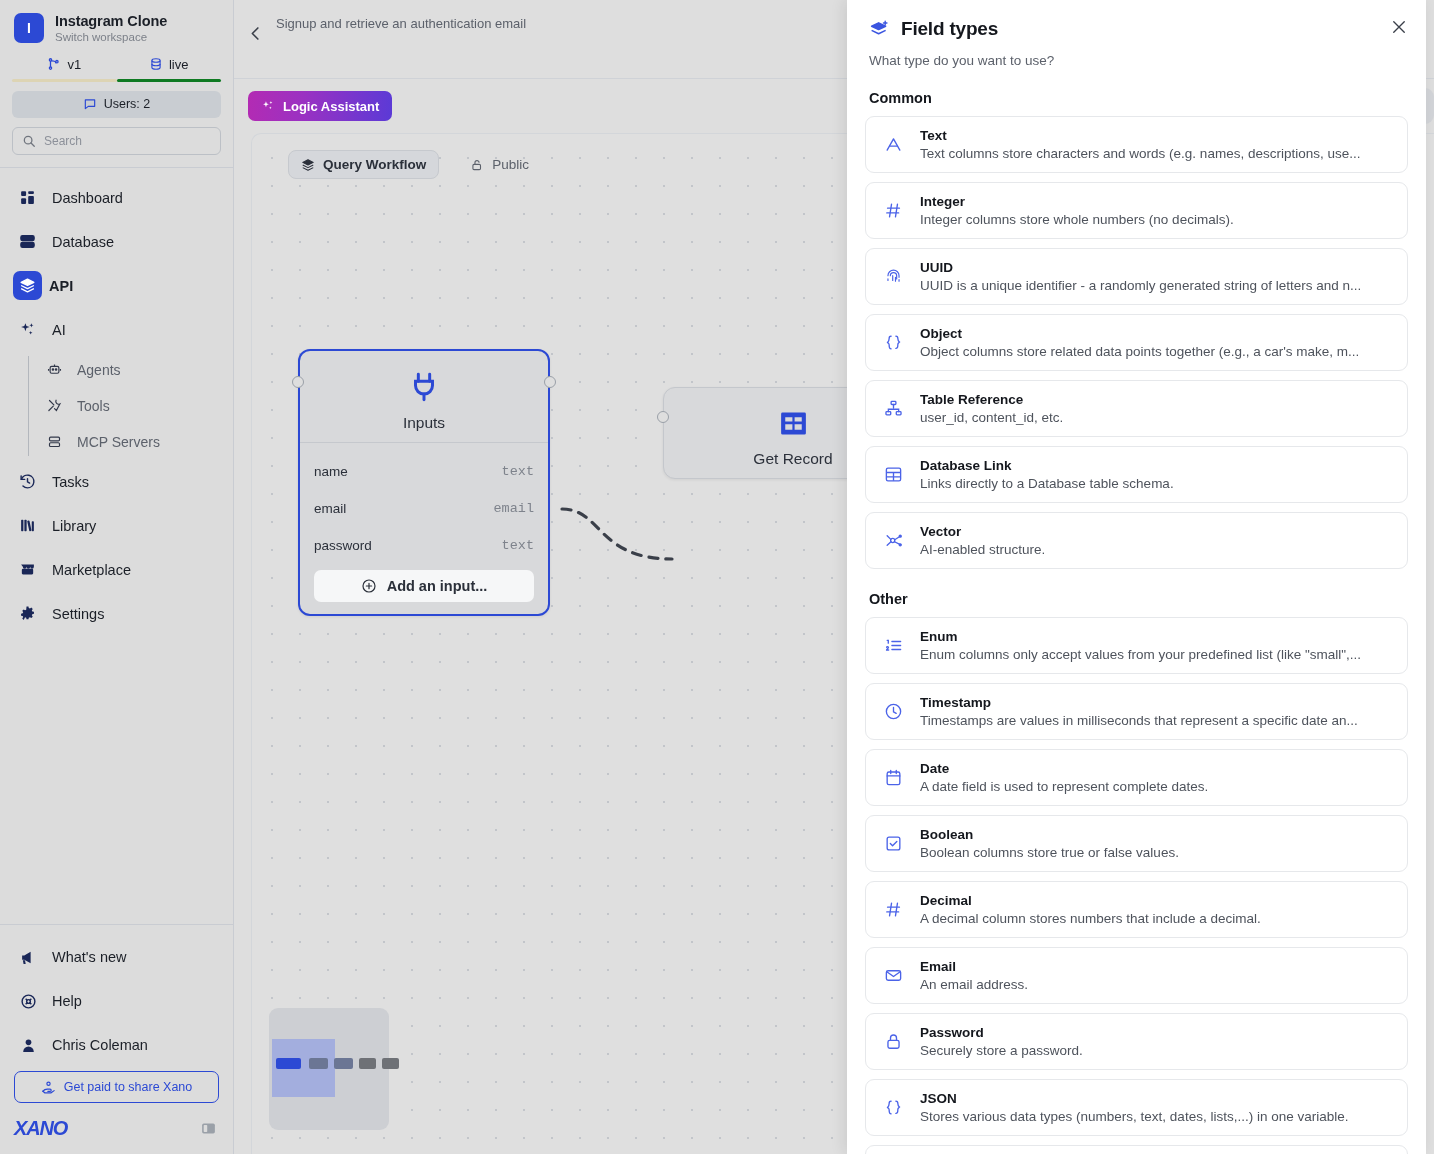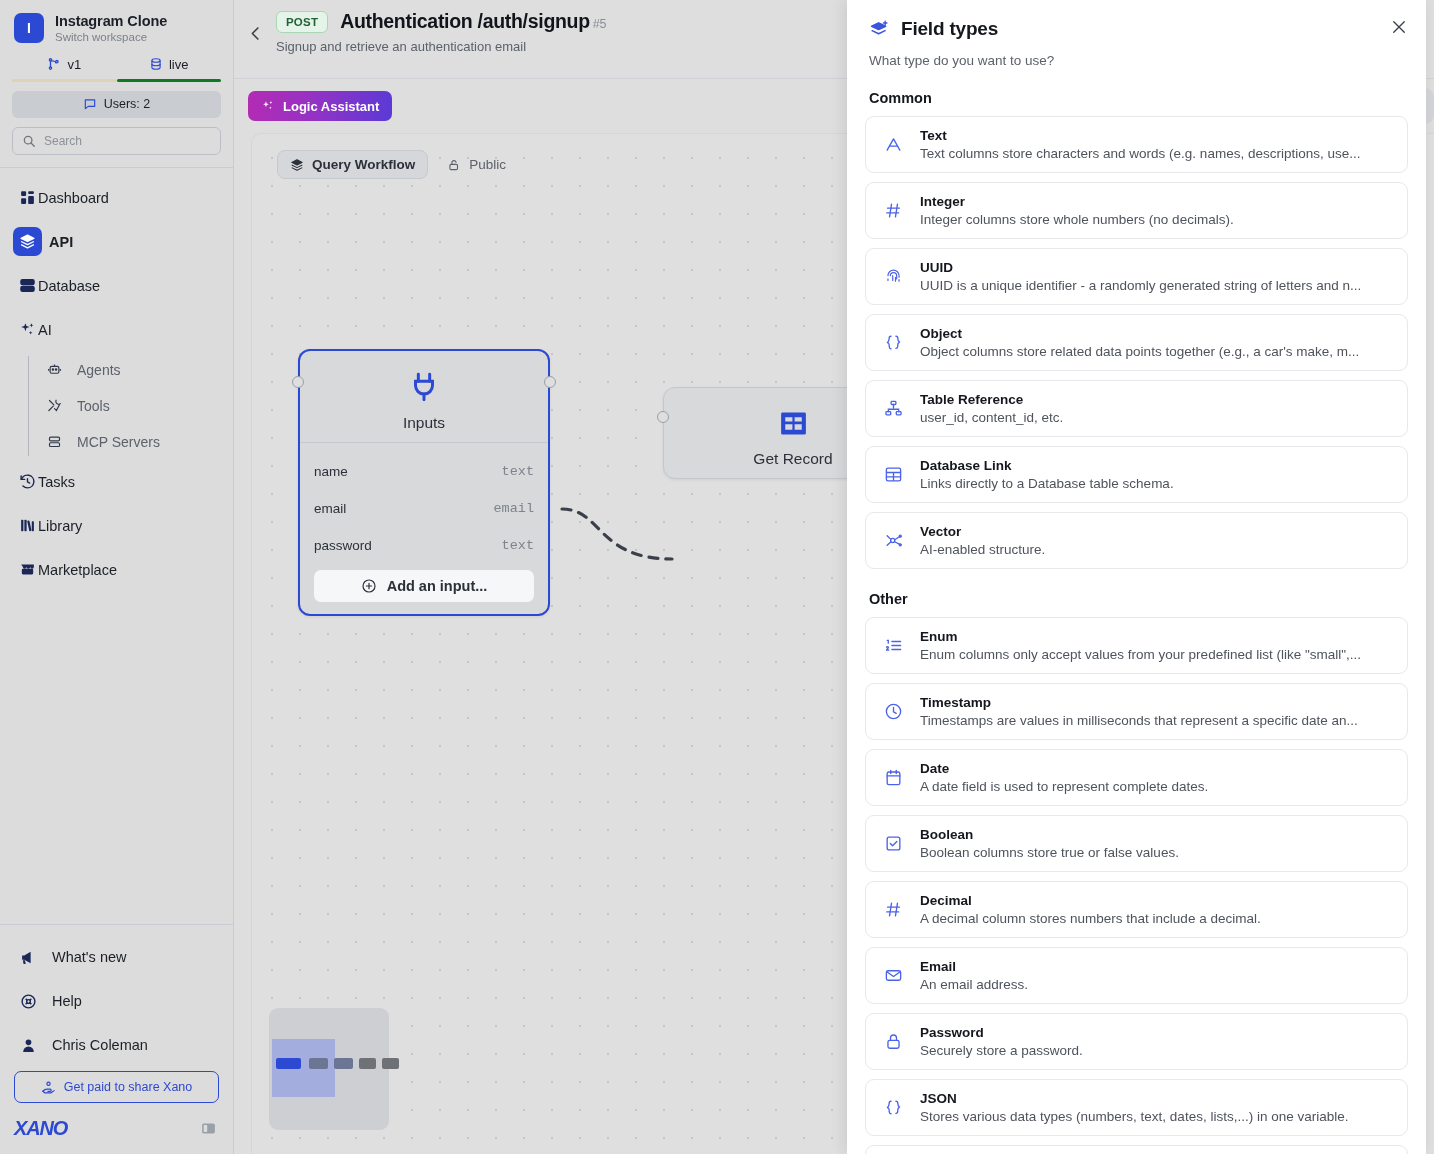--- a/index.html
+++ b/index.html
@@ -53,21 +53,21 @@
   }
   .search-box input {
     border: 0; outline: 0; background: transparent; font-size: 12px;
     color: #1b1f27; width: 100%; font-family: inherit;
   }
   .search-box input::placeholder { color: #8c9099; }
   .sb-divider { height: 1px; background: #c9ccd2; margin: 12px 0 0 0; }
 
   .nav { padding: 8px 0 0 0; flex: 1 1 auto; overflow: hidden; }
   .nav-item {
-    display: flex; align-items: center; 
+    display: flex; align-items: center; gap: 14px;
     padding: 0 16px; height: 44px; font-size: 14.5px; color: #1b1f27; cursor: pointer;
   }
   .nav-item .nav-ico { width: 22px; display: flex; align-items: center; justify-content: center; color: #1a2757; flex: 0 0 22px; }
   .nav-item.active .nav-ico {
     background: #2c49d4; color: #fff; border-radius: 7px; width: 29px; height: 29px; flex: 0 0 29px;
   }
   .nav-item.active .nav-label { font-weight: bold; }
   .nav-item.active { gap: 7px; padding-left: 13px; }
   .sub-nav { position: relative; margin-left: 28px; padding-left: 0; }
   .sub-nav:before {
@@ -128,21 +128,21 @@
 
   
   .canvas {
     position: absolute; left: 17px; right: 0; top: 133px; bottom: 0;
     background-color: #dfdfdf;
     background-image: radial-gradient(#c2c5ca 1.3px, transparent 1.4px);
     background-size: 28px 28px; background-position: 6px 10px;
     border-top-left-radius: 10px; border-left: 1px solid #d3d6da; border-top: 1px solid #d3d6da;
     overflow: hidden;
   }
-  .canvas-chips { position: absolute; left: 25px; top: 16px; display: flex; align-items: center; gap: 7px; }
+  .canvas-chips { position: absolute; left: 36px; top: 16px; display: flex; align-items: center; gap: 19px; }
   .chip {
     display: flex; align-items: center; gap: 8px; height: 29px; padding: 0 12px;
     border-radius: 8px; font-size: 13.5px; color: #2b303a; cursor: pointer;
   }
   .chip.boxed { background: #d5d7db; border: 1px solid #c6c9ce; font-weight: bold; }
   .chip.plain { color: #5c616b; }
 
   
   .node {
     position: absolute; background: #d8d9db; border-radius: 12px;
@@ -280,39 +280,39 @@
           <svg width="17" height="17" viewBox="0 0 24 24" fill="currentColor">
             <rect x="3" y="3" width="7" height="7" rx="1.4"></rect>
               <rect x="13" y="3" width="8" height="4" rx="1.2"></rect>
             <rect x="13" y="10" width="8" height="11" rx="1.4"></rect>
               <rect x="3" y="13" width="7" height="8" rx="1.4"></rect>
           </svg>
         </span>
         <span class="nav-label">Dashboard</span>
       </div>
 
+      <div class="nav-item">
+        <span class="nav-ico">
+          <svg width="17" height="17" viewBox="0 0 24 24" fill="none" stroke="currentColor" stroke-width="2.6">
+            <rect x="3" y="4" width="18" height="6.5" rx="2" fill="currentColor"></rect>
+            <rect x="3" y="13.5" width="18" height="6.5" rx="2" fill="currentColor"></rect>
+          </svg>
+        </span>
+        <span class="nav-label">Database</span>
+      </div>
+
       <div class="nav-item active">
         <span class="nav-ico">
           <svg width="17" height="17" viewBox="0 0 24 24" fill="none" stroke="currentColor" stroke-width="1.9" stroke-linejoin="round">
             <path d="M12 3l9 4.5-9 4.5-9-4.5z" fill="currentColor"></path>
               <path d="M3 12l9 4.5 9-4.5"></path>
               <path d="M3 16.5L12 21l9-4.5"></path>
           </svg>
         </span>
         <span class="nav-label">API</span>
-      </div>
-
-      <div class="nav-item">
-        <span class="nav-ico">
-          <svg width="17" height="17" viewBox="0 0 24 24" fill="none" stroke="currentColor" stroke-width="2.6">
-            <rect x="3" y="4" width="18" height="6.5" rx="2" fill="currentColor"></rect>
-            <rect x="3" y="13.5" width="18" height="6.5" rx="2" fill="currentColor"></rect>
-          </svg>
-        </span>
-        <span class="nav-label">Database</span>
       </div>
 
       <div class="nav-item">
         <span class="nav-ico">
           <svg width="17" height="17" viewBox="0 0 24 24" fill="currentColor">
             <path d="M9 3l1.5 4L15 8.5 10.5 10 9 14.5 7.5 10 3 8.5 7.5 7z"></path>
             <path d="M17.5 3l.8 2.2 2.2.8-2.2.8-.8 2.2-.8-2.2-2.2-.8 2.2-.8z"></path>
             <path d="M16.5 14l.7 1.8 1.8.7-1.8.7-.7 1.8-.7-1.8-1.8-.7 1.8-.7z"></path>
           </svg>
         </span>
@@ -377,20 +377,29 @@
       <div class="nav-item">
         <span class="nav-ico">
           <svg width="17" height="17" viewBox="0 0 24 24" fill="currentColor">
             <path d="M3 5h18v3.2a2.6 2.6 0 01-5.2 0 2.6 2.6 0 01-5.2 0 2.6 2.6 0 01-5.2 0z"></path>
             <rect x="4" y="11" width="16" height="8" rx="1.6"></rect>
           </svg>
         </span>
         <span class="nav-label">Marketplace</span>
       </div>
 
+      <div class="nav-item">
+        <span class="nav-ico">
+          <svg width="17" height="17" viewBox="0 0 24 24" fill="currentColor">
+            <path d="M12 8.2A3.8 3.8 0 1012 15.8 3.8 3.8 0 0012 8.2zm0 2a1.8 1.8 0 110 3.6 1.8 1.8 0 010-3.6z"></path>
+            <path d="M10.6 2h2.8l.4 2.3 1.7.7 1.9-1.3 2 2-1.3 1.9.7 1.7 2.3.4v2.8l-2.3.4-.7 1.7 1.3 1.9-2 2-1.9-1.3-1.7.7-.4 2.3h-2.8l-.4-2.3-1.7-.7L6.6 21l-2-2 1.3-1.9-.7-1.7L2.9 15v-2.8l2.3-.4.7-1.7L4.6 8.2l2-2 1.9 1.3 1.7-.7z"></path>
+          </svg>
+        </span>
+        <span class="nav-label">Settings</span>
+      </div>
     </div>
 
     <div class="sb-foot">
       <div class="sb-divider"></div>
       <div class="foot-item">
         <span class="nav-ico">
           <svg width="17" height="17" viewBox="0 0 24 24" fill="currentColor">
             <path d="M3 9v6h3l9 5V4L6 9z"></path>
               <path d="M4 16h3l1 5H5z"></path>
           </svg>
@@ -442,26 +451,20 @@
 
   <div class="main">
 
     <div class="topbar">
       <div class="back-btn">
         <svg width="19" height="19" viewBox="0 0 24 24" fill="none" stroke="currentColor" stroke-width="2" stroke-linecap="round" stroke-linejoin="round">
           <path d="M15 5l-7 7 7 7"></path>
         </svg>
       </div>
       <div class="title-block">
-        <div class="title-row">
-          <div class="method-badge">POST</div>
-          <div class="ep-title">
-            <span>Authentication /auth/signup</span><span class="ep-num">#5</span>
-          </div>
-        </div>
         <div class="ep-desc">Signup and retrieve an authentication email</div>
       </div>
       <div class="topbar-sep"></div>
     </div>
 
     <div class="toolbar2">
       <div class="logic-btn">
         <span class="ico">
           <svg width="14" height="14" viewBox="0 0 24 24" fill="#fff">
             <path d="M8.5 4l1.3 3.6L13.4 9l-3.6 1.4L8.5 14l-1.3-3.6L3.6 9l3.6-1.4z"></path>

